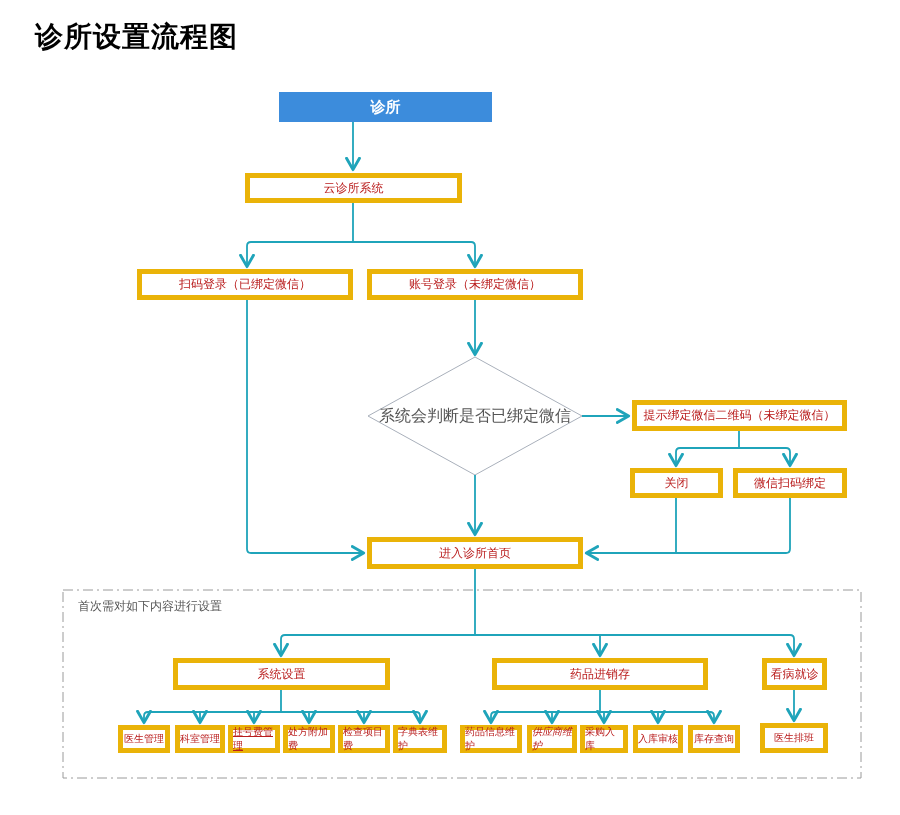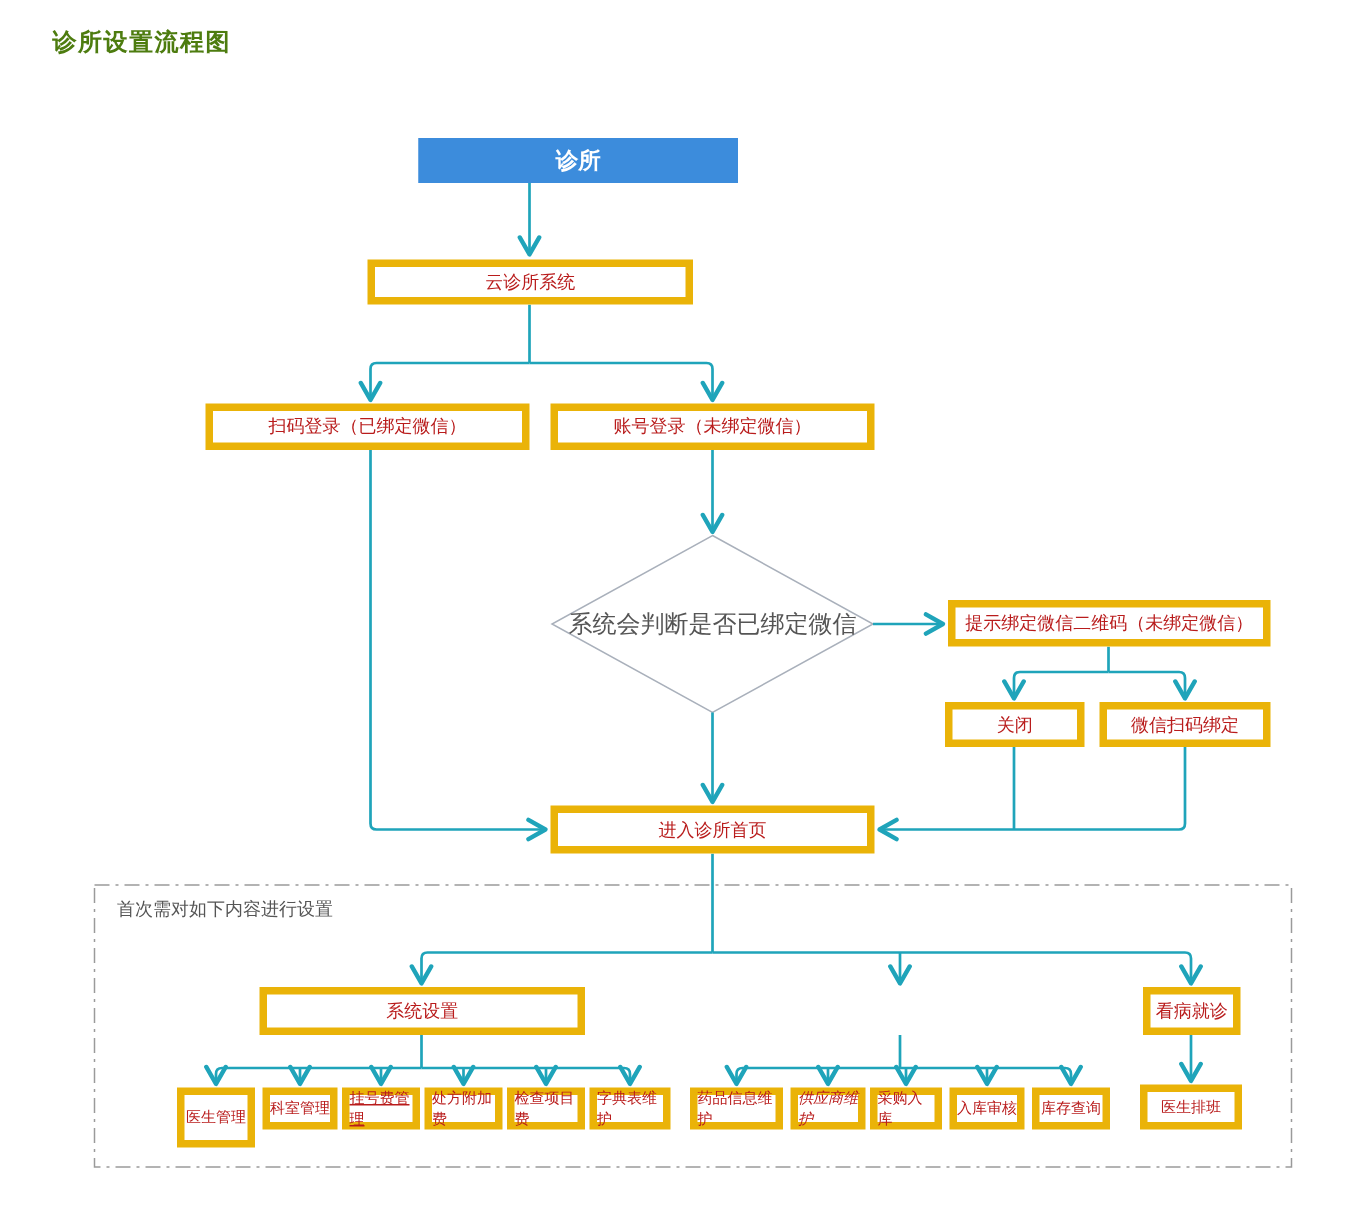--- a/index.html
+++ b/index.html
@@ -1,18 +1,18 @@
 <!DOCTYPE html>
 <html><head>
 <meta charset="utf-8">
 <style>
   html,body{margin:0;padding:0;background:#ffffff;}
   body{font-family:"Liberation Sans","DejaVu Sans",sans-serif;}
   .canvas{position:relative;width:900px;height:815px;background:#ffffff;overflow:hidden;}
-  .page-title{position:absolute;left:35px;top:18px;font-size:16px;font-weight:bold;color:#4d7c0f;letter-spacing:1px;}
+  .page-title{position:absolute;left:35px;top:18px;font-size:28px;font-weight:bold;color:#000000;letter-spacing:1px;}
   svg.layer{position:absolute;left:0;top:0;width:900px;height:815px;}
   .node{position:absolute;background:#ffffff;border:5px solid #eab308;color:#b91c1c;
         display:flex;align-items:center;justify-content:center;font-size:12px;box-sizing:border-box;}
   .node.blue{background:#3c8cdc;border:1px solid #3c8cdc;color:#ffffff;font-weight:bold;font-size:15px;margin-left:32px;}
   .node.small{font-size:10px;}
   .decision-label{position:absolute;color:#555555;font-size:16px;display:flex;align-items:center;justify-content:center;}
   .section-note{position:absolute;font-size:12px;color:#555555;}
 </style>
 </head>
 <body>
@@ -94,24 +94,25 @@
   <div class="node" style="left:630px;top:468px;width:93px;height:30px;">关闭</div>
 
   <div class="node" style="left:733px;top:468px;width:114px;height:30px;">微信扫码绑定</div>
 
   <div class="node" style="left:367px;top:537px;width:216px;height:32px;">进入诊所首页</div>
 
   <div class="section-note" style="left:78px;top:598px;">首次需对如下内容进行设置</div>
 
   <div class="node" style="left:173px;top:658px;width:217px;height:32px;">系统设置</div>
 
+  <div class="node" style="left:492px;top:658px;width:216px;height:32px;">药品进销存</div>
 
   <div class="node" style="left:762px;top:658px;width:65px;height:32px;">看病就诊</div>
 
-  <div class="node small" style="left:118px;top:725px;width:52px;height:40px;">医生管理</div>
+  <div class="node small" style="left:118px;top:725px;width:52px;height:28px;">医生管理</div>
   <div class="node small" style="left:175px;top:725px;width:50px;height:28px;">科室管理</div>
   <div class="node small" style="left:228px;top:725px;width:52px;height:28px;text-decoration:underline;">挂号费管理</div>
   <div class="node small" style="left:283px;top:725px;width:52px;height:28px;">处方附加费</div>
   <div class="node small" style="left:338px;top:725px;width:52px;height:28px;">检查项目费</div>
   <div class="node small" style="left:393px;top:725px;width:54px;height:28px;">字典表维护</div>
 
   <div class="node small" style="left:460px;top:725px;width:62px;height:28px;">药品信息维护</div>
   <div class="node small" style="left:527px;top:725px;width:50px;height:28px;font-style:italic;">供应商维护</div>
   <div class="node small" style="left:580px;top:725px;width:48px;height:28px;">采购入库</div>
   <div class="node small" style="left:633px;top:725px;width:50px;height:28px;">入库审核</div>

